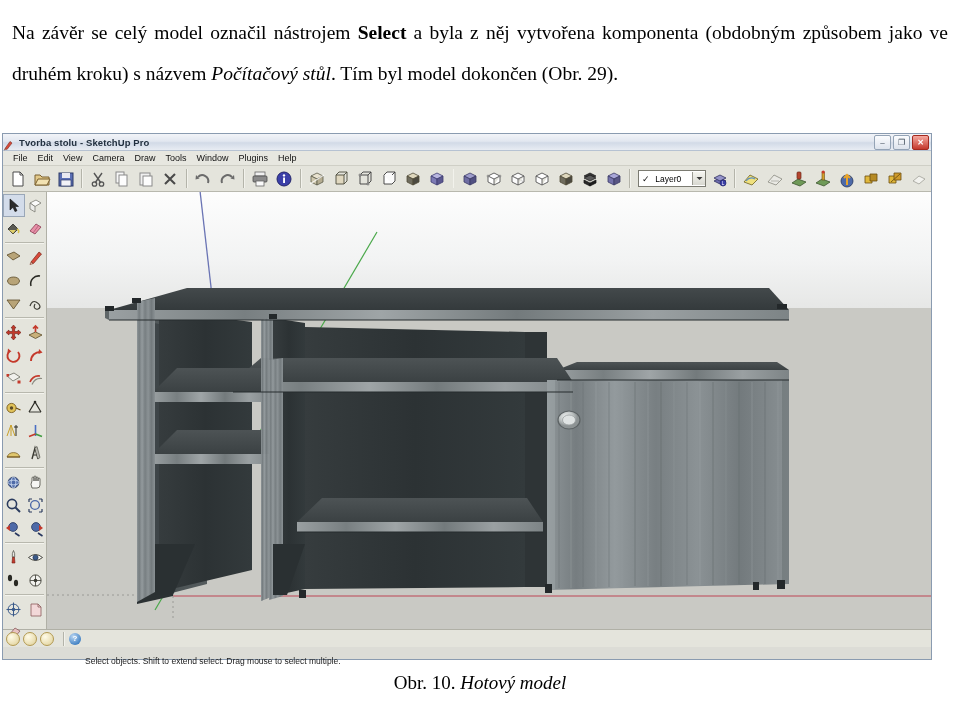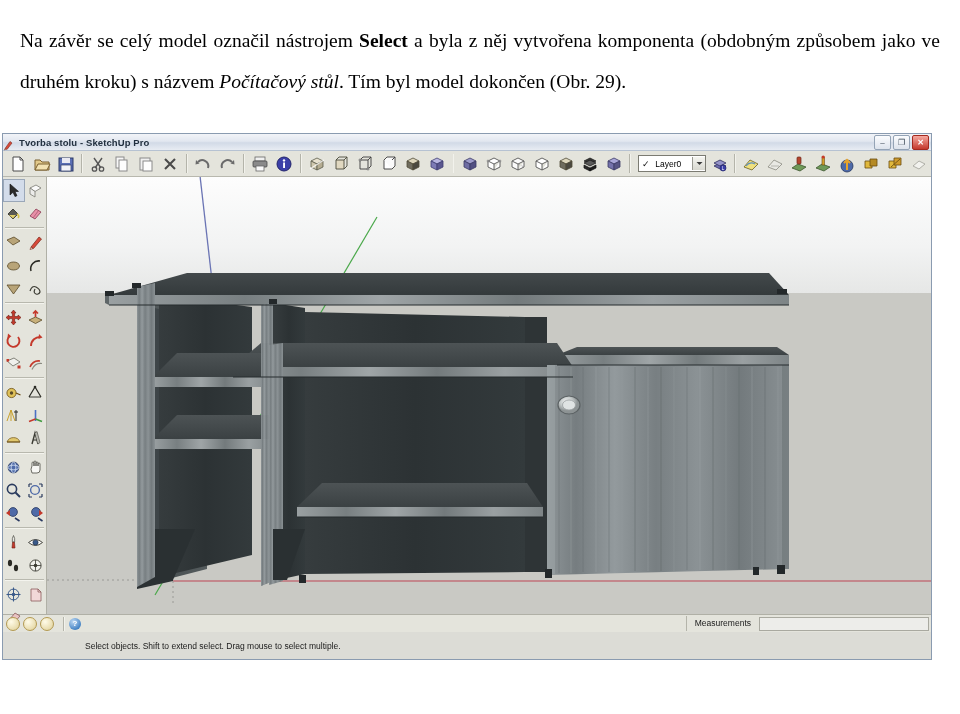--- a/index.html
+++ b/index.html
@@ -9,21 +9,21 @@
   }
   .page{position:relative;width:960px;height:714px;}
 
   
   .doc-text{
     position:absolute;left:2px;top:0;width:956px;
     font-family:"Liberation Serif",serif;
     font-size:19.5px;color:#000;
     text-align:justify;line-height:41px;
   }
-  .doc-text p{margin:16px;padding:0 2px;}
+  .doc-text p{margin:8px;padding:0 2px;}
   .doc-text p:first-child{padding-top:4px;}
   b.bold{font-weight:bold;}
   i.ital{font-style:italic;}
 
   
   .sk-window{
     position:absolute;left:2px;top:133px;width:930px;height:527px;
     background:#dcdcd6;
     border:1px solid #8a9bb0;
     box-sizing:border-box;
@@ -164,20 +164,31 @@
         </svg>
       </span>
       <span class="title-text">Tvorba stolu - SketchUp Pro</span>
       <span class="win-btns">
         <span class="win-btn">–</span>
         <span class="win-btn">❐</span>
         <span class="win-btn close">✕</span>
       </span>
     </div>
 
+    <div class="menubar">
+      <span class="menu-item">File</span>
+      <span class="menu-item">Edit</span>
+      <span class="menu-item">View</span>
+      <span class="menu-item">Camera</span>
+      <span class="menu-item">Draw</span>
+      <span class="menu-item">Tools</span>
+      <span class="menu-item">Window</span>
+      <span class="menu-item">Plugins</span>
+      <span class="menu-item">Help</span>
+    </div>
 
     <div class="toolbar">
 
       <div class="tb-group">
         <span class="tb-btn">
           <svg width="18" height="18" viewBox="0 0 18 18">
               <path d="M4 2 h7 l3 3 v11 H4 Z" fill="#fff" stroke="#4a4a4a" stroke-width="1"></path>
               <path d="M11 2 v3 h3" fill="none" stroke="#4a4a4a" stroke-width="1"></path>
             </svg>
         </span>
@@ -840,20 +851,19 @@
 
     <div class="statusbar">
       <span class="geo-icons">
         <span class="geo-dot"></span>
         <span class="geo-dot"></span>
         <span class="geo-dot"></span>
       </span>
       <span class="status-sep"></span>
       <span class="help-icon">?</span>
       <span class="status-text">Select objects. Shift to extend select. Drag mouse to select multiple.</span>
-      <span class="status-right">
-        <span class="meas-label">Measurements</span>
-        <span class="meas-box"></span>
-      </span>
     </div>
   </div>
 
+  <div class="caption">
+    <span>Obr. 10. </span><span class="it">Hotový model</span>
+  </div>
 </div>
 
 </body></html>

